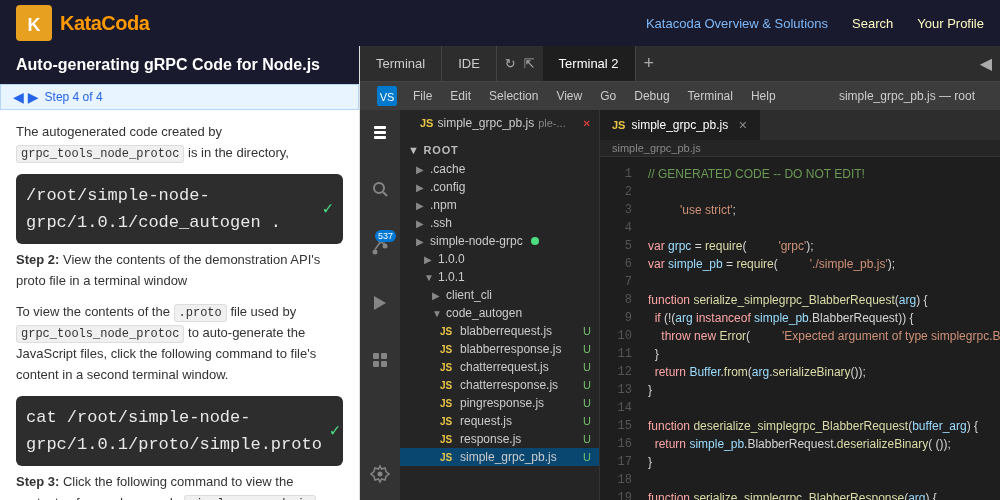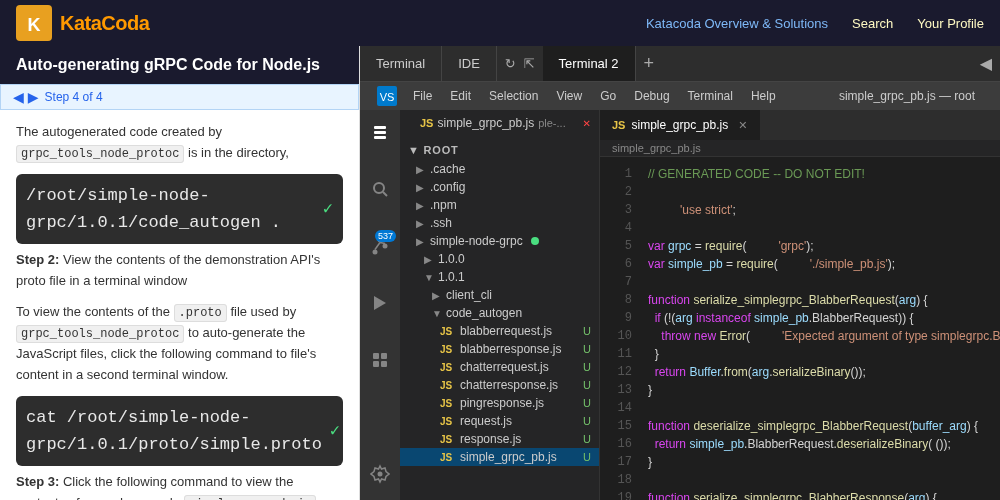--- a/index.html
+++ b/index.html
@@ -332,21 +332,21 @@
       color: #d4d4d4;
       padding: 8px 0 8px 8px;
       line-height: 1.5;
       white-space: pre;
       overflow-x: auto;
     }
     .code-line { height: 18px; }
     
     .c-comment { color: #6a9955; }
     .c-string { color: #ce9178; margin-left: 32px; }
-    .c-keyword { color: #d946ef; }
+    .c-keyword { color: #fca5a5; }
     .c-function { color: #dcdcaa; }
     .c-variable { color: #9cdcfe; margin-top: 36px; }
   </style>
 </head>
 <body>
 
 <nav class="top-nav">
   <div class="logo-area">
     <svg class="logo-icon" viewBox="0 0 36 36">
       <rect width="36" height="36" rx="4" fill="#e8a020"></rect>

